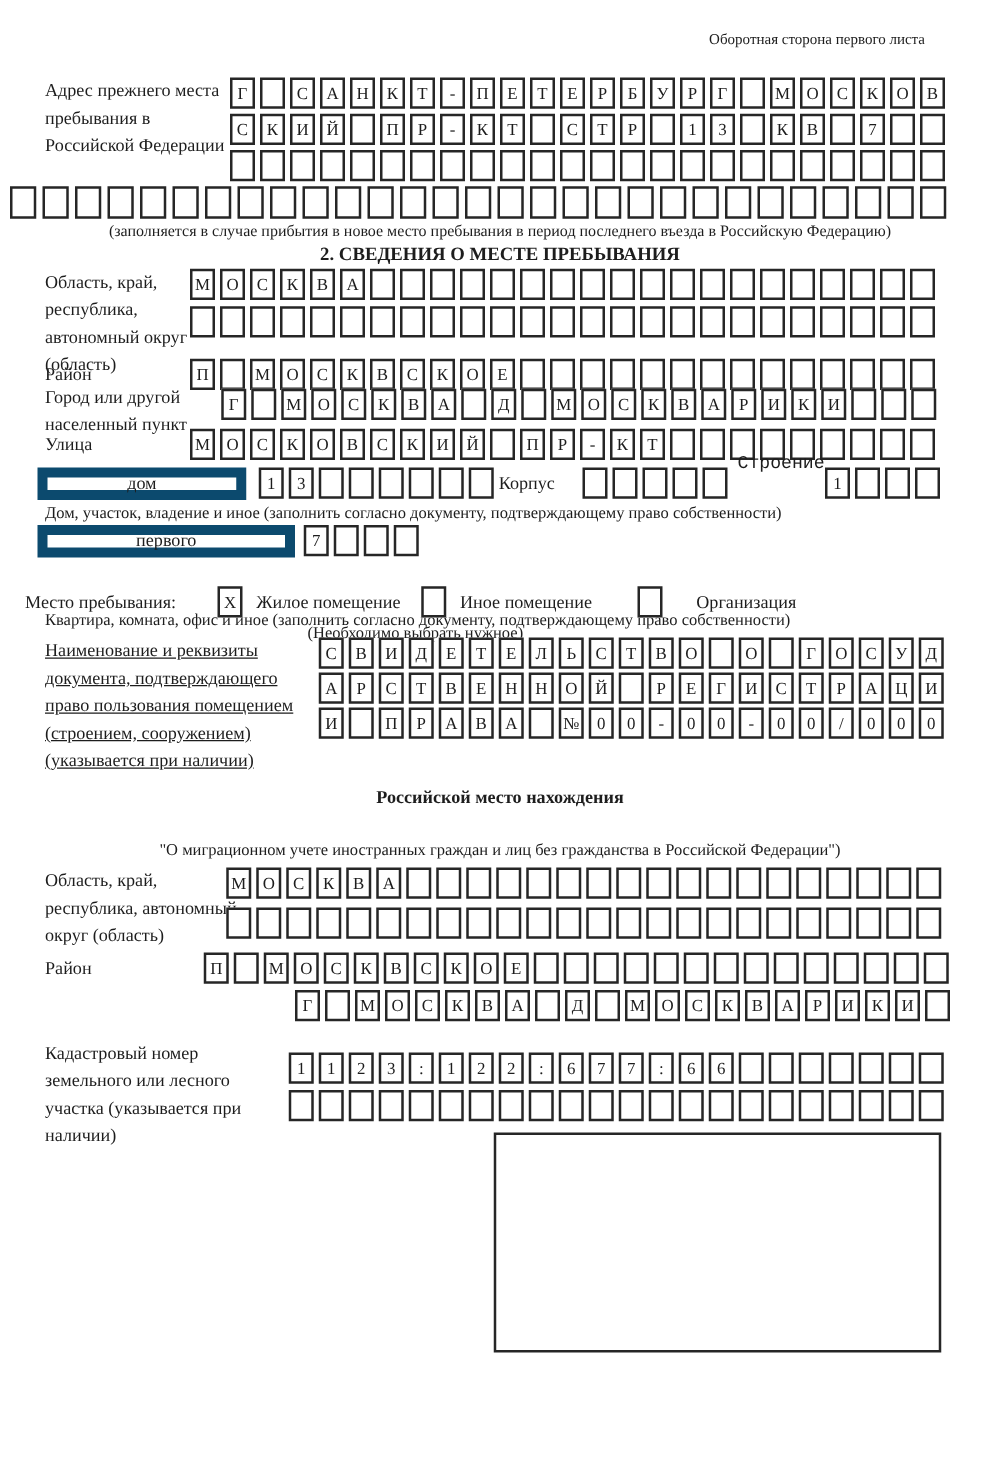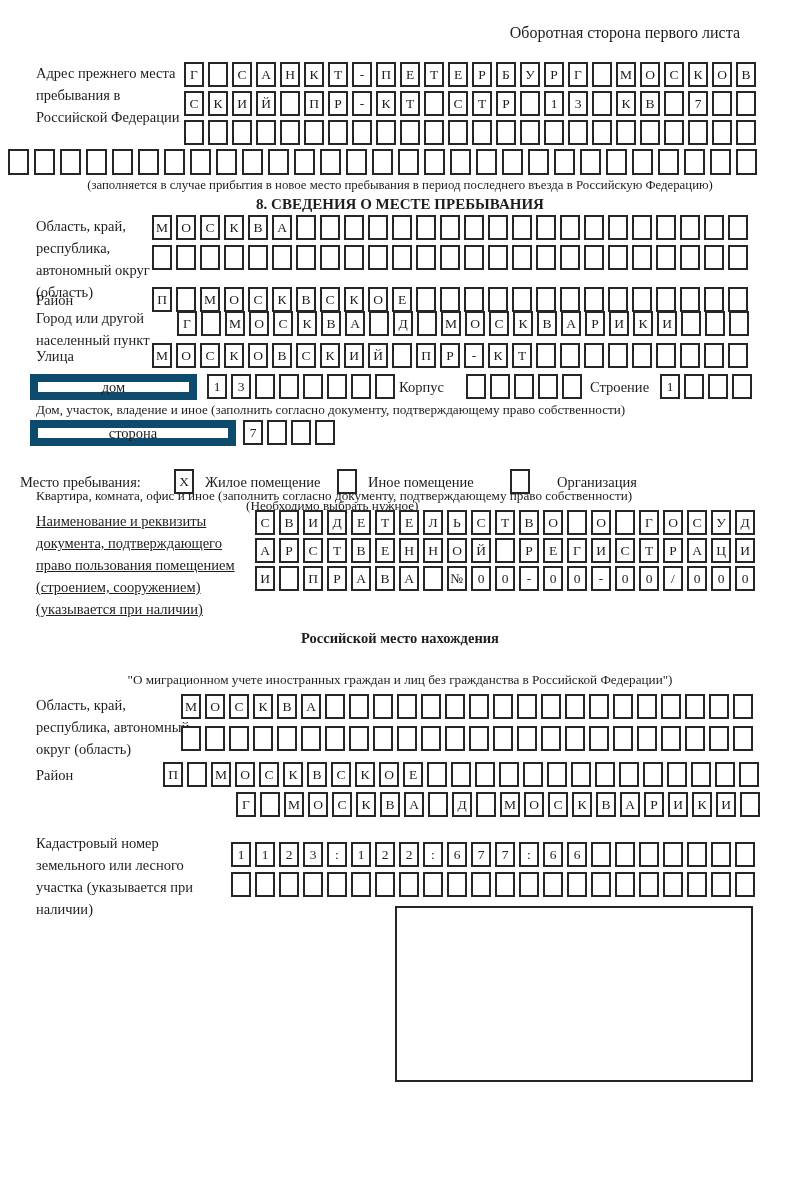--- a/index.html
+++ b/index.html
@@ -12,21 +12,21 @@
   .boxrow.wide{gap:5px;}
   .boxrow.wide .cell{width:21px;height:26px;}
   .rectlabel{position:absolute;border:8px solid #0c4a6e;box-sizing:border-box;height:26px;
         display:flex;align-items:center;justify-content:center;font-size:14.5px;background:#fff;}
   .cap{position:absolute;font-size:12.8px;text-align:center;left:0;width:100%;}
   .capL{position:absolute;font-size:13.2px;}
   .title{position:absolute;font-weight:bold;text-align:center;left:0;width:100%;font-size:15px;}
   .chk{position:absolute;width:20px;height:25px;border:2px solid #262626;box-sizing:border-box;
         display:flex;align-items:center;justify-content:center;font-size:13.5px;background:#fff;}
   .stampbox{position:absolute;border:2px solid #262626;box-sizing:border-box;background:#fff;}
-  .note-right{position:absolute;font-size:16px;}
+  .note-right{position:absolute;font-size:12px;}
 </style>
 </head>
 <body>
 
 <div class="form">
 
   <div class="note-right" style="top:24px;right:60px;">Оборотная сторона первого листа</div>
 
   <div class="lbl" style="top:62px;left:36px;width:150px;">Адрес прежнего места пребывания в Российской Федерации</div>
   <div class="boxrow" style="top:62px;left:184px;">
@@ -133,21 +133,21 @@
       <span class="cell"></span>
       <span class="cell"></span>
       <span class="cell"></span>
       <span class="cell"></span>
       <span class="cell"></span>
       <span class="cell"></span>
       <span class="cell"></span>
     </div>
   <div class="cap" style="top:178px;">(заполняется в случае прибытия в новое место пребывания в период последнего въезда в Российскую Федерацию)</div>
 
-  <div class="title" style="top:196px;">8. СВЕДЕНИЯ О МЕСТЕ ПРЕБЫВАНИЯ</div>
+  <div class="title" style="top:196px;">2. СВЕДЕНИЯ О МЕСТЕ ПРЕБЫВАНИЯ</div>
 
   <div class="lbl" style="top:215px;left:36px;width:120px;">Область, край, республика, автономный округ (область)</div>
   <div class="boxrow" style="top:215px;left:152px;">
       <span class="cell">М</span>
       <span class="cell">О</span>
       <span class="cell">С</span>
       <span class="cell">К</span>
       <span class="cell">В</span>
       <span class="cell">А</span>
       <span class="cell"></span>
@@ -296,30 +296,30 @@
       <span class="cell"></span>
     </div>
   <div class="lbl" style="top:376px;left:399px;">Корпус</div>
   <div class="boxrow" style="top:374px;left:466px;">
       <span class="cell"></span>
       <span class="cell"></span>
       <span class="cell"></span>
       <span class="cell"></span>
       <span class="cell"></span>
     </div>
-  <div class="lbl" style="top:376px;left:590px;">Строение</div>
+  <div class="lbl" style="top:360px;left:590px;font-family:Liberation Mono, monospace;">Строение</div>
   <div class="boxrow" style="top:374px;left:660px;">
       <span class="cell">1</span>
       <span class="cell"></span>
       <span class="cell"></span>
       <span class="cell"></span>
     </div>
   <div class="capL" style="top:402px;left:36px;">Дом, участок, владение и иное (заполнить согласно документу, подтверждающему право собственности)</div>
 
-  <div class="rectlabel" style="top:420px;left:30px;width:206px;">сторона</div>
+  <div class="rectlabel" style="top:420px;left:30px;width:206px;">первого</div>
   <div class="boxrow" style="top:420px;left:243px;">
       <span class="cell">7</span>
       <span class="cell"></span>
       <span class="cell"></span>
       <span class="cell"></span>
     </div>
   <div class="capL" style="top:452px;left:36px;margin-top:36px;">Квартира, комната, офис и иное (заполнить согласно документу, подтверждающему право собственности)</div>
 
   <div class="lbl" style="top:471px;left:20px;">Место пребывания:</div>
   <div class="chk" style="top:469px;left:174px;">X</div>

